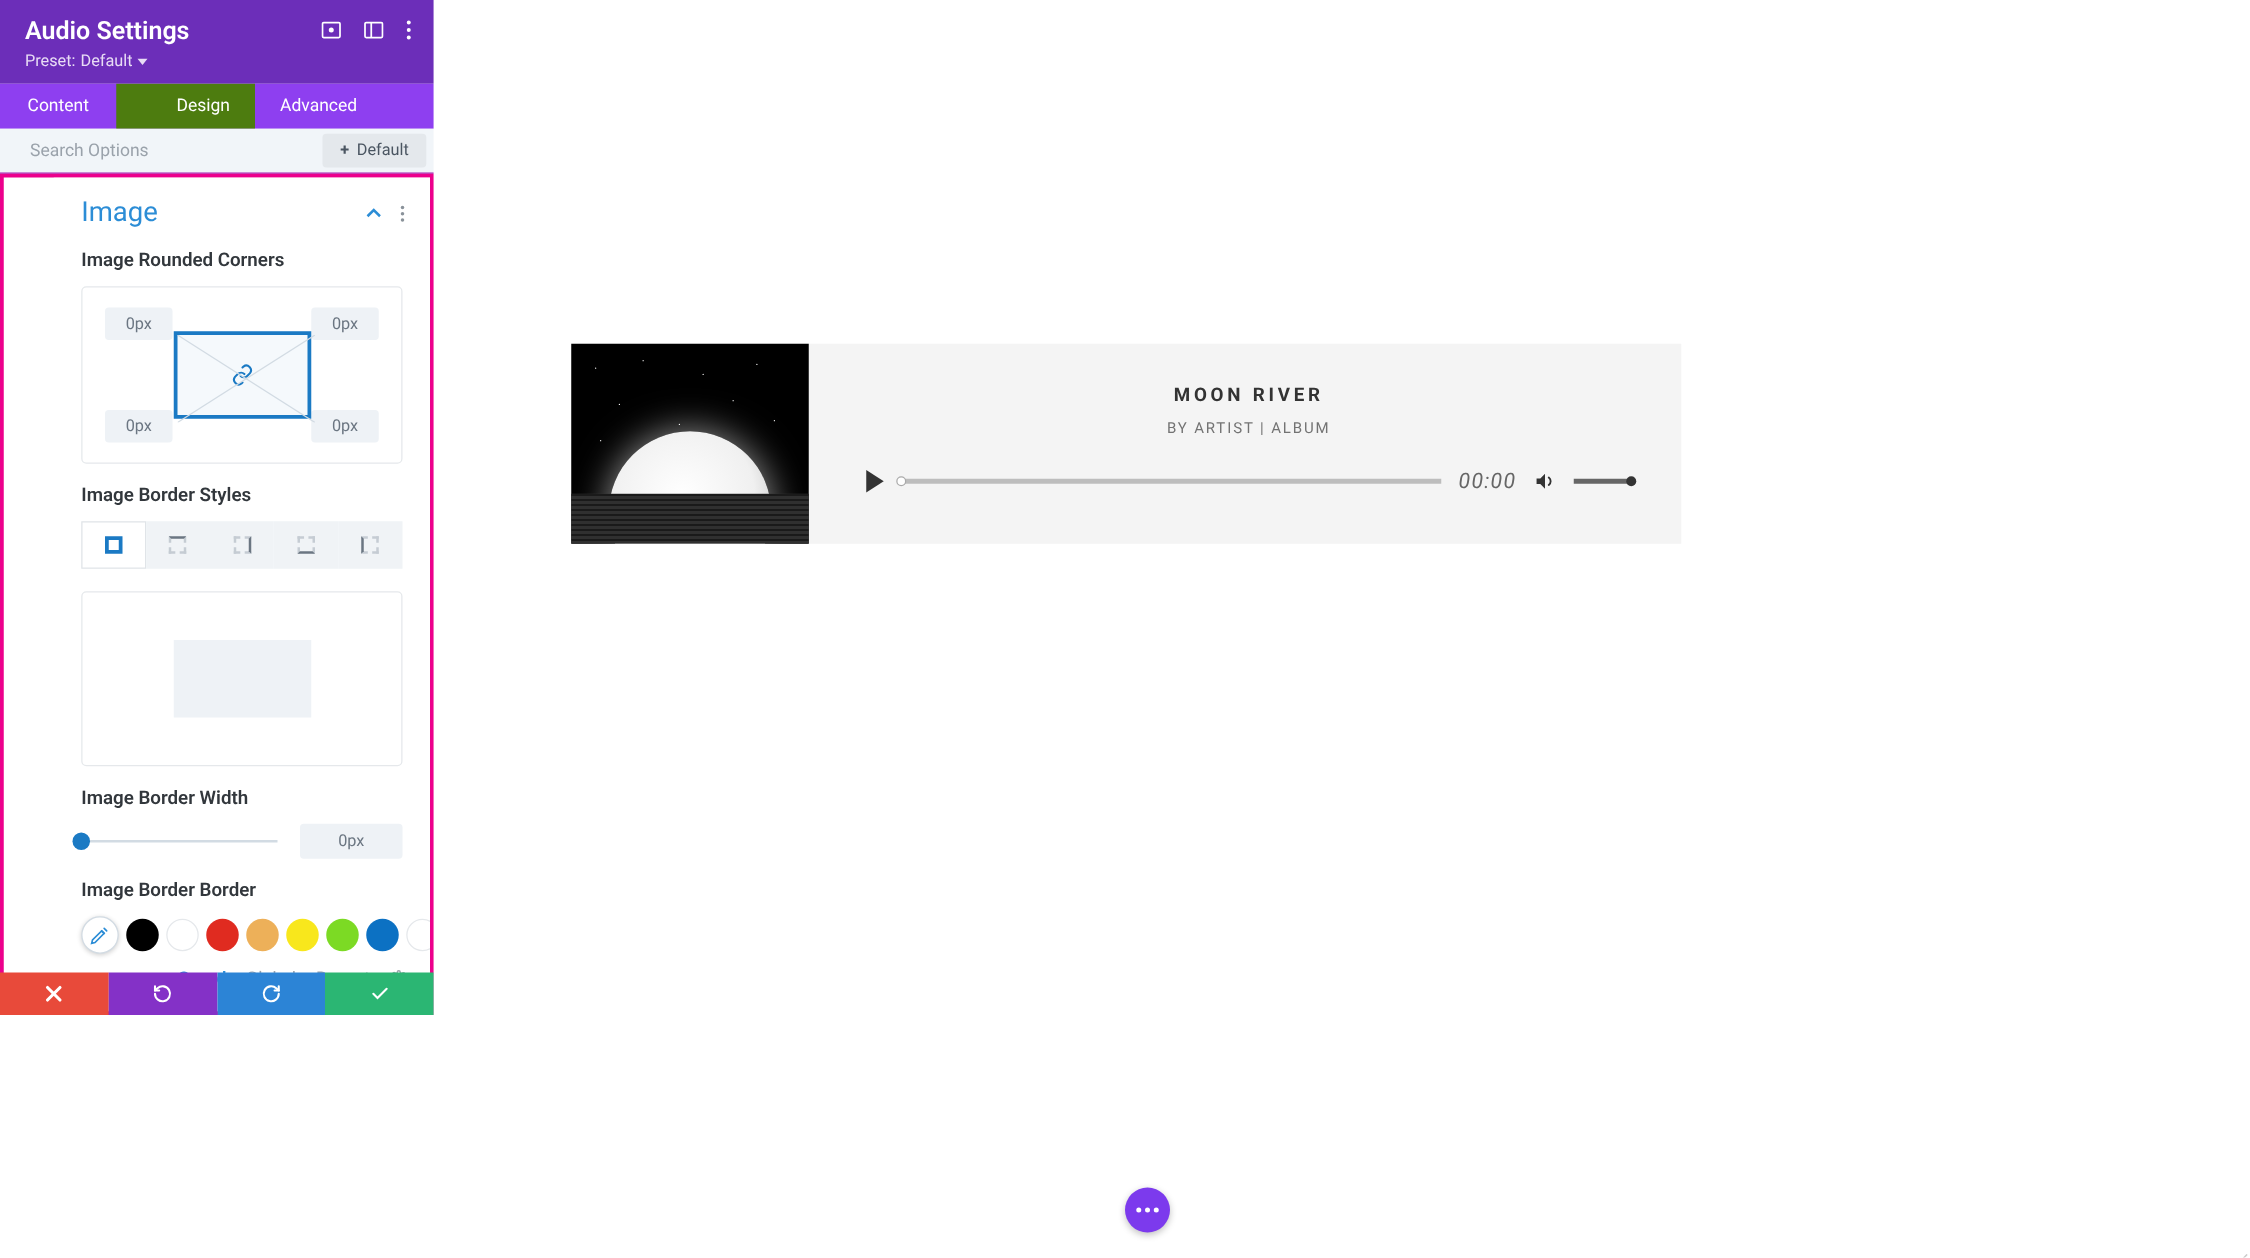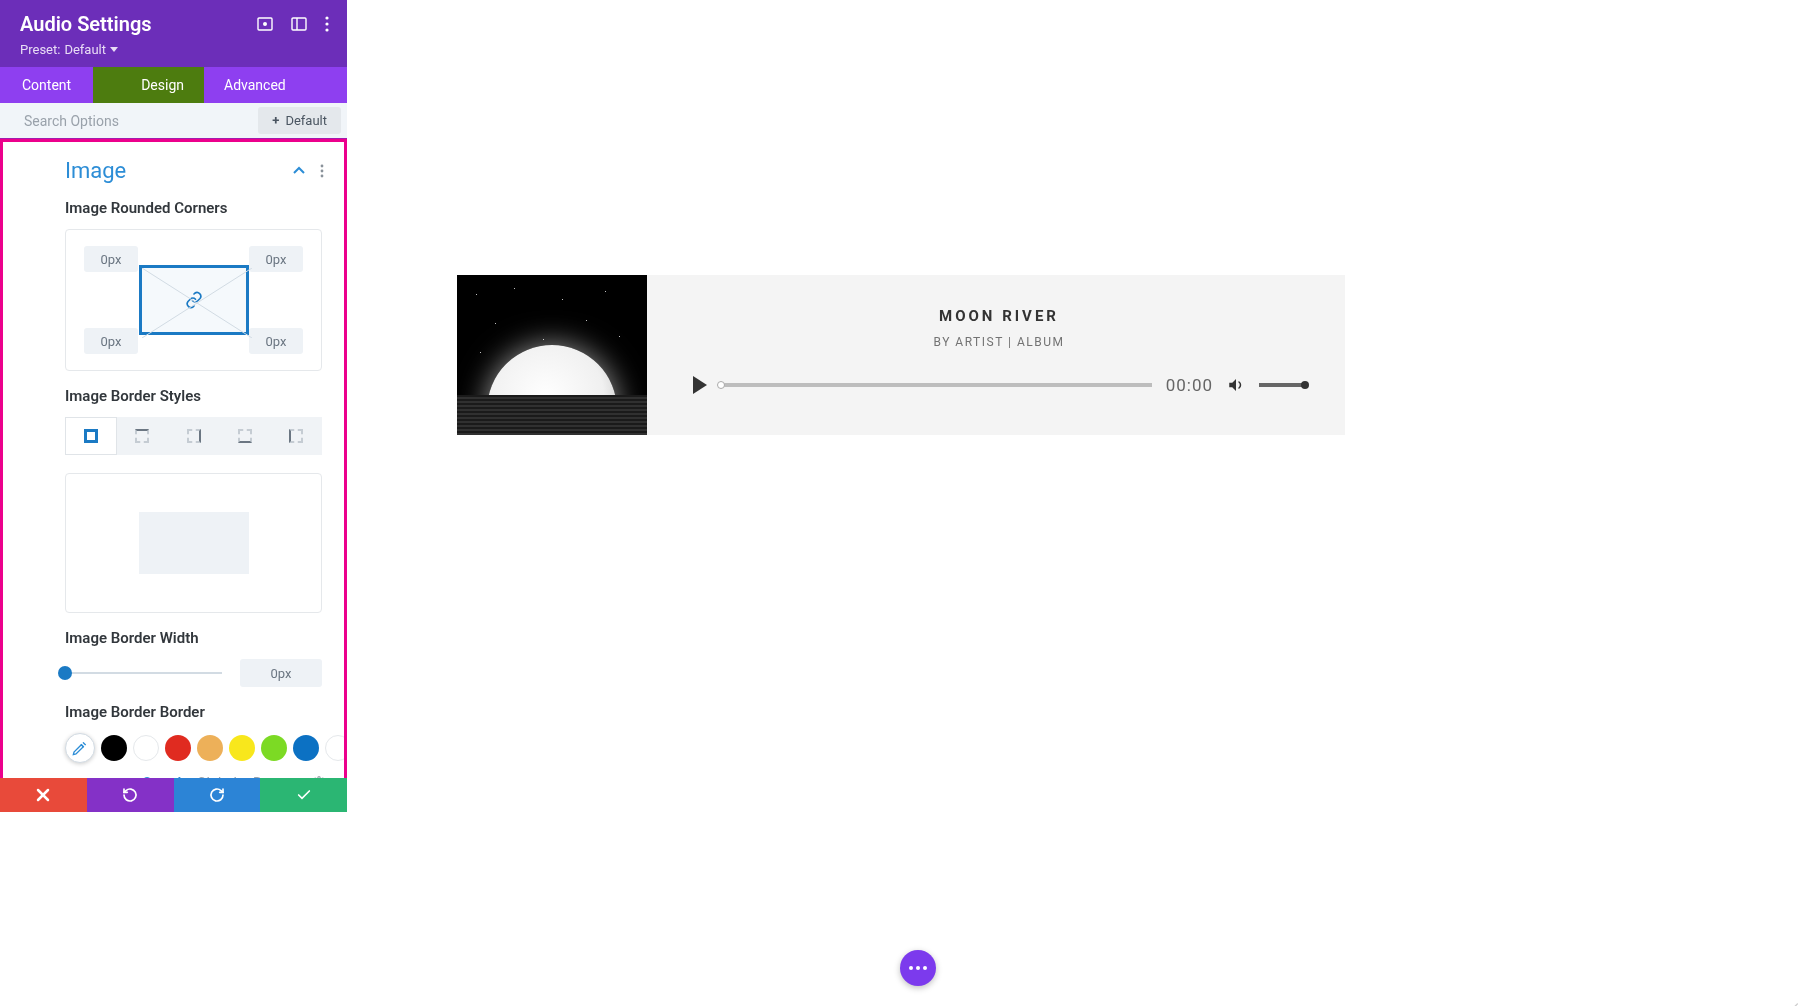--- a/index.html
+++ b/index.html
@@ -105,21 +105,21 @@
 
 .audio-module { position:absolute; left:110px; top:275px; width:888px; height:160px; background:#f4f4f4; display:flex; }
 .audio-img { width:190px; height:160px; background:#000; position:relative; overflow:hidden;}
 .moon { position:absolute; left:50%; bottom:-40px; transform:translateX(-50%); width:130px; height:130px; border-radius:50%; background:radial-gradient(circle at 45% 40%, #fff 0%, #f0f0f0 55%, #d8d8d8 70%); box-shadow:0 0 30px rgba(255,255,255,.6);}
 .water { position:absolute; left:0; right:0; bottom:0; height:40px; background:repeating-linear-gradient(180deg,#1a1a1a 0 2px,#303030 2px 4px);}
 .star{position:absolute; width:1px; height:1px; background:#fff; border-radius:50%;}
 
 .audio-body { flex:1; padding:32px 40px 0 46px; }
 .track-title { font-size:15px; font-weight:700; letter-spacing:3px; color:#333;}
 .track-meta { font-size:12px; font-weight:400; letter-spacing:1.5px; color:#737373; margin-top:10px;}
-.player-row { display:flex; align-items:center; gap:14px; margin-top:26px;}
+.player-row { display:flex; align-items:center; gap:14px; margin-top:26px;font-style:italic;}
 .play-btn{ width:0; height:0; border-left:14px solid #333; border-top:9px solid transparent; border-bottom:9px solid transparent; cursor:pointer;}
 .progress{ flex:1; height:4px; background:#bdbdbd; position:relative;}
 .prog-dot{position:absolute; left:0; top:50%; transform:translate(-50%,-50%); width:8px; height:8px; border-radius:50%; background:#fff; border:1px solid #aaa;}
 .time{ font-size:17px; color:#666; letter-spacing:1px;}
 .vol-icon{ color:#333; cursor:pointer;}
 .vol-bar{ width:46px; height:4px; background:#666; position:relative;}
 .vol-dot{ position:absolute; right:0; top:50%; transform:translate(50%,-50%); width:8px; height:8px; border-radius:50%; background:#333;}
 
 
 .fab { position:absolute; left:553px; bottom:20px; width:36px; height:36px; border-radius:50%; background:#7c3aed; color:#fff; display:flex; align-items:center; justify-content:center; cursor:pointer; box-shadow:0 2px 6px rgba(0,0,0,.25);}

